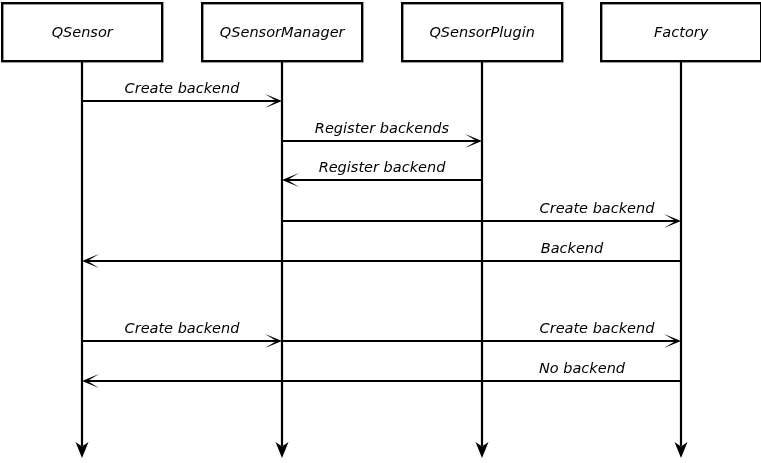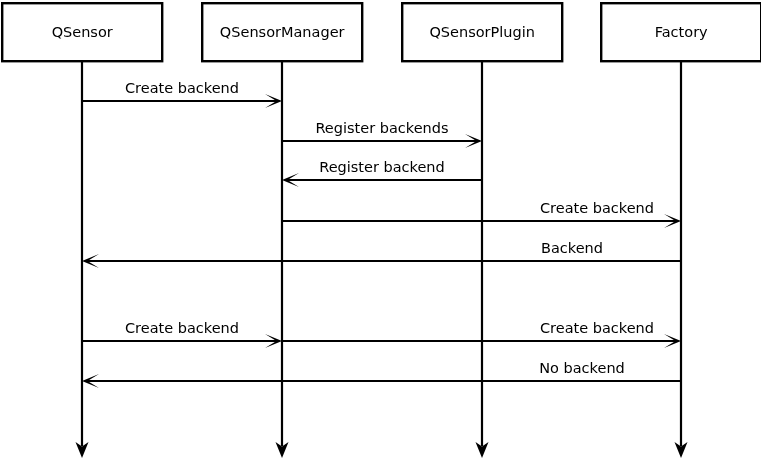--- a/index.html
+++ b/index.html
@@ -11,20 +11,21 @@
     width: 761px;
     height: 463px;
     overflow: hidden;
     font-family: "DejaVu Sans", sans-serif;
   }
   #diagram-root {
     position: relative;
     width: 761px;
     height: 463px;
     background: #fde047;
+    font-style: italic;
   }
   svg#seq-svg {
     display: block;
     width: 761px;
     height: 463px;
     background: #ffffff;
   }
   .participant-box {
     fill: #ffffff;
     stroke: #000000;

